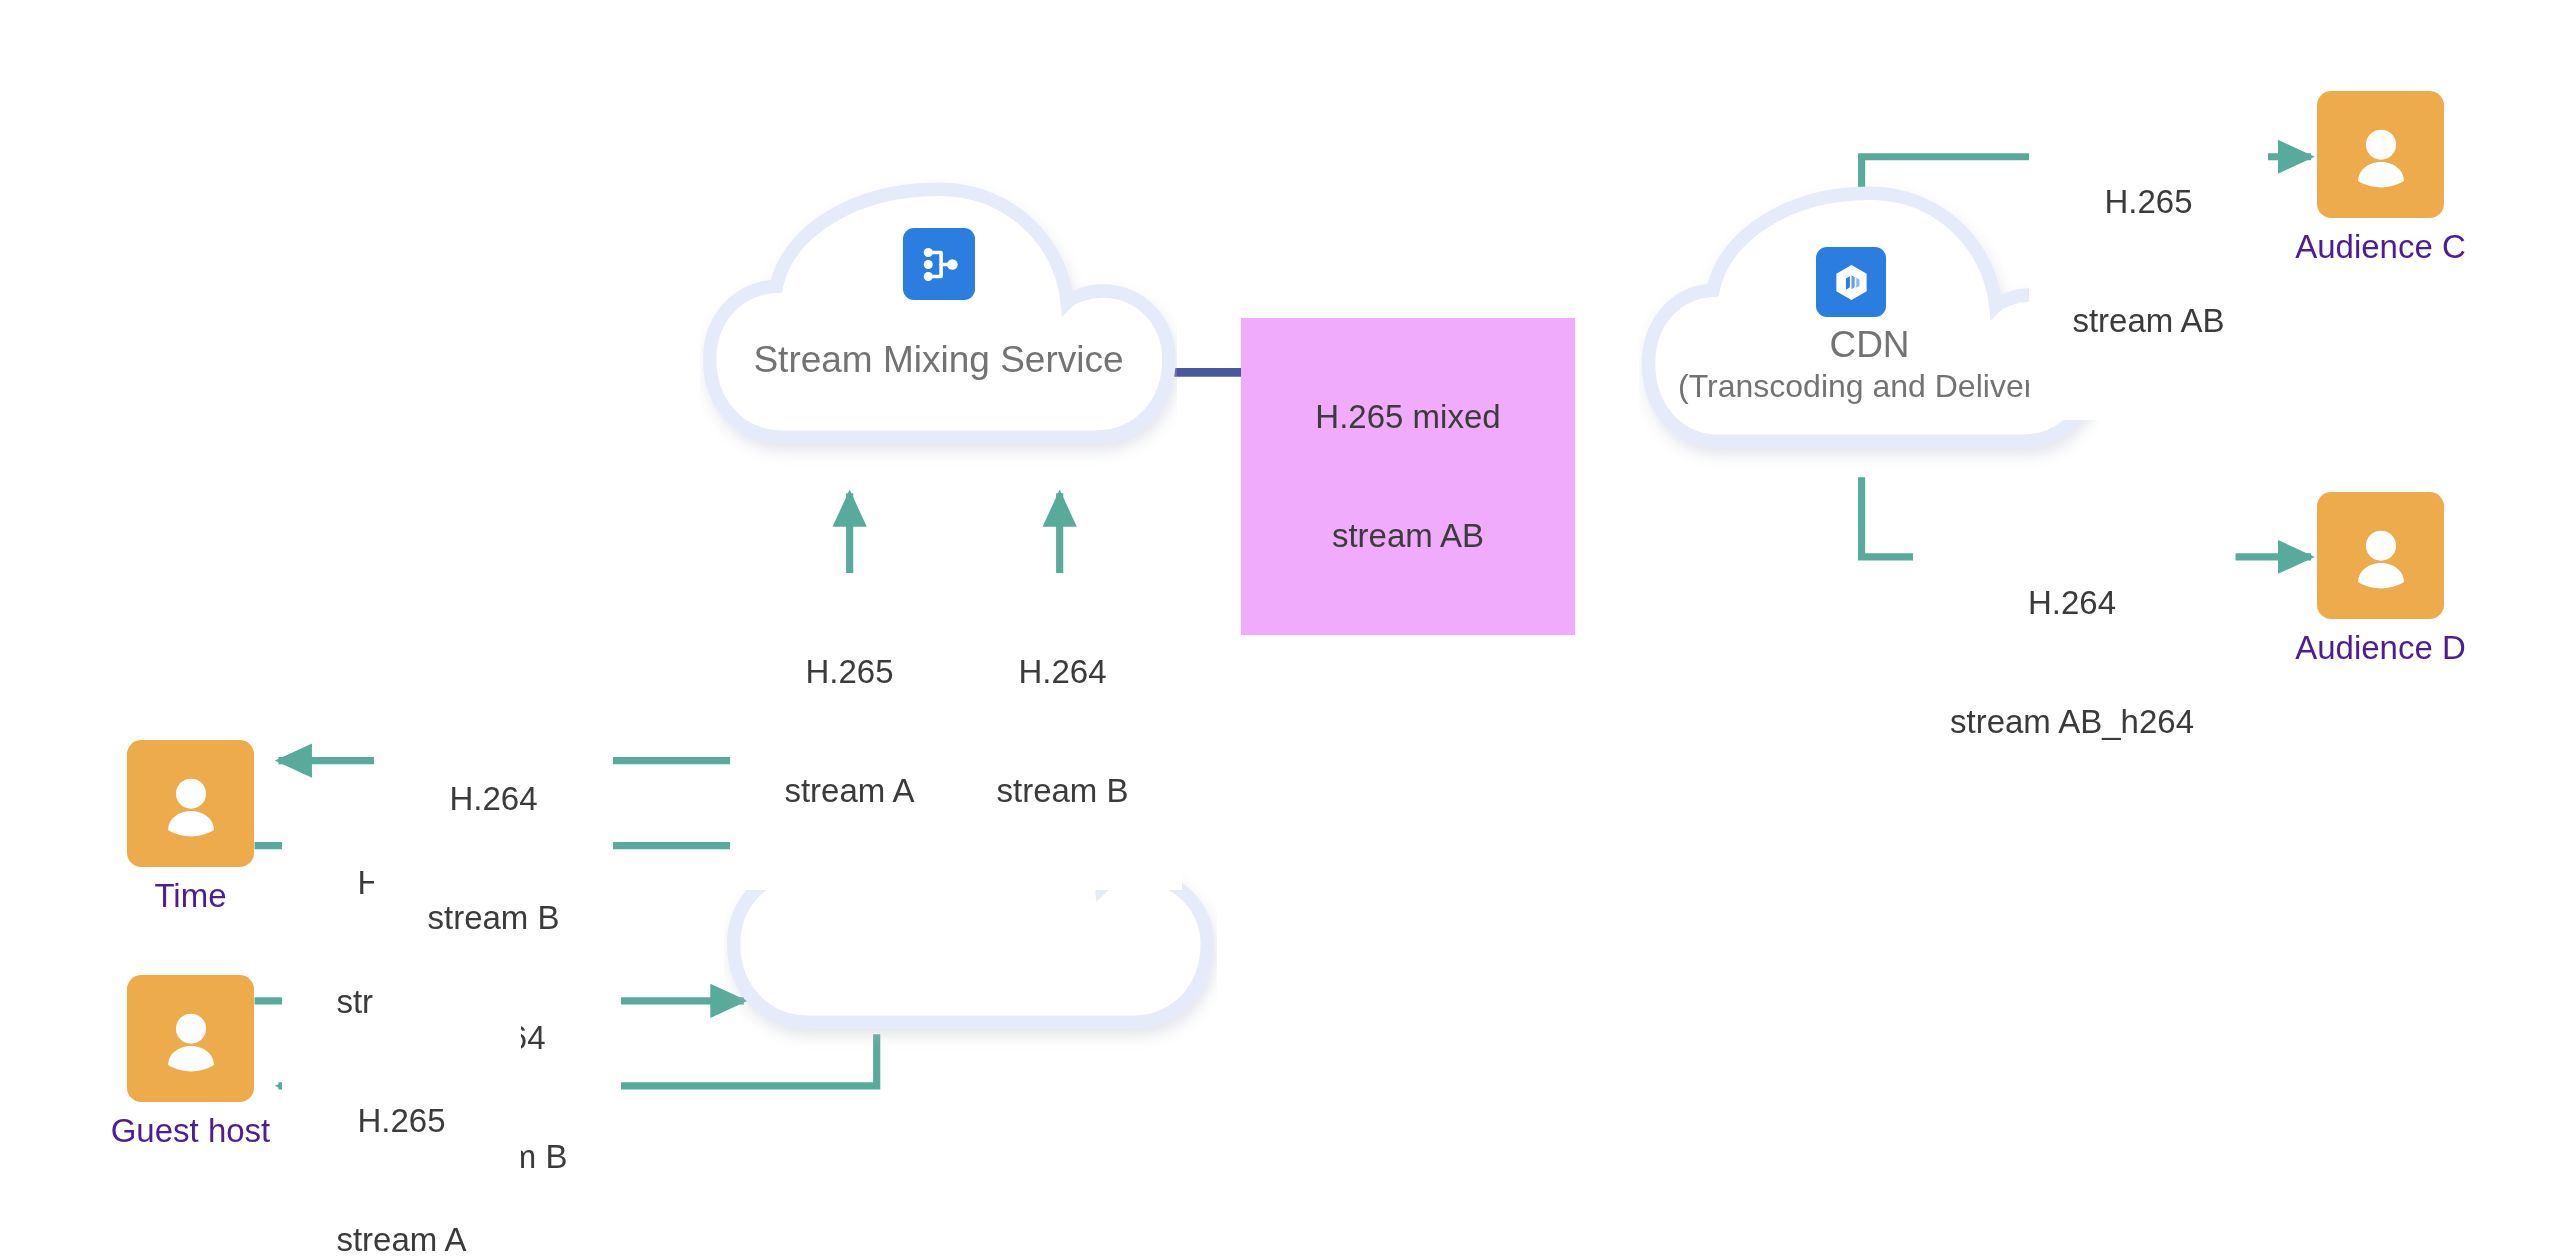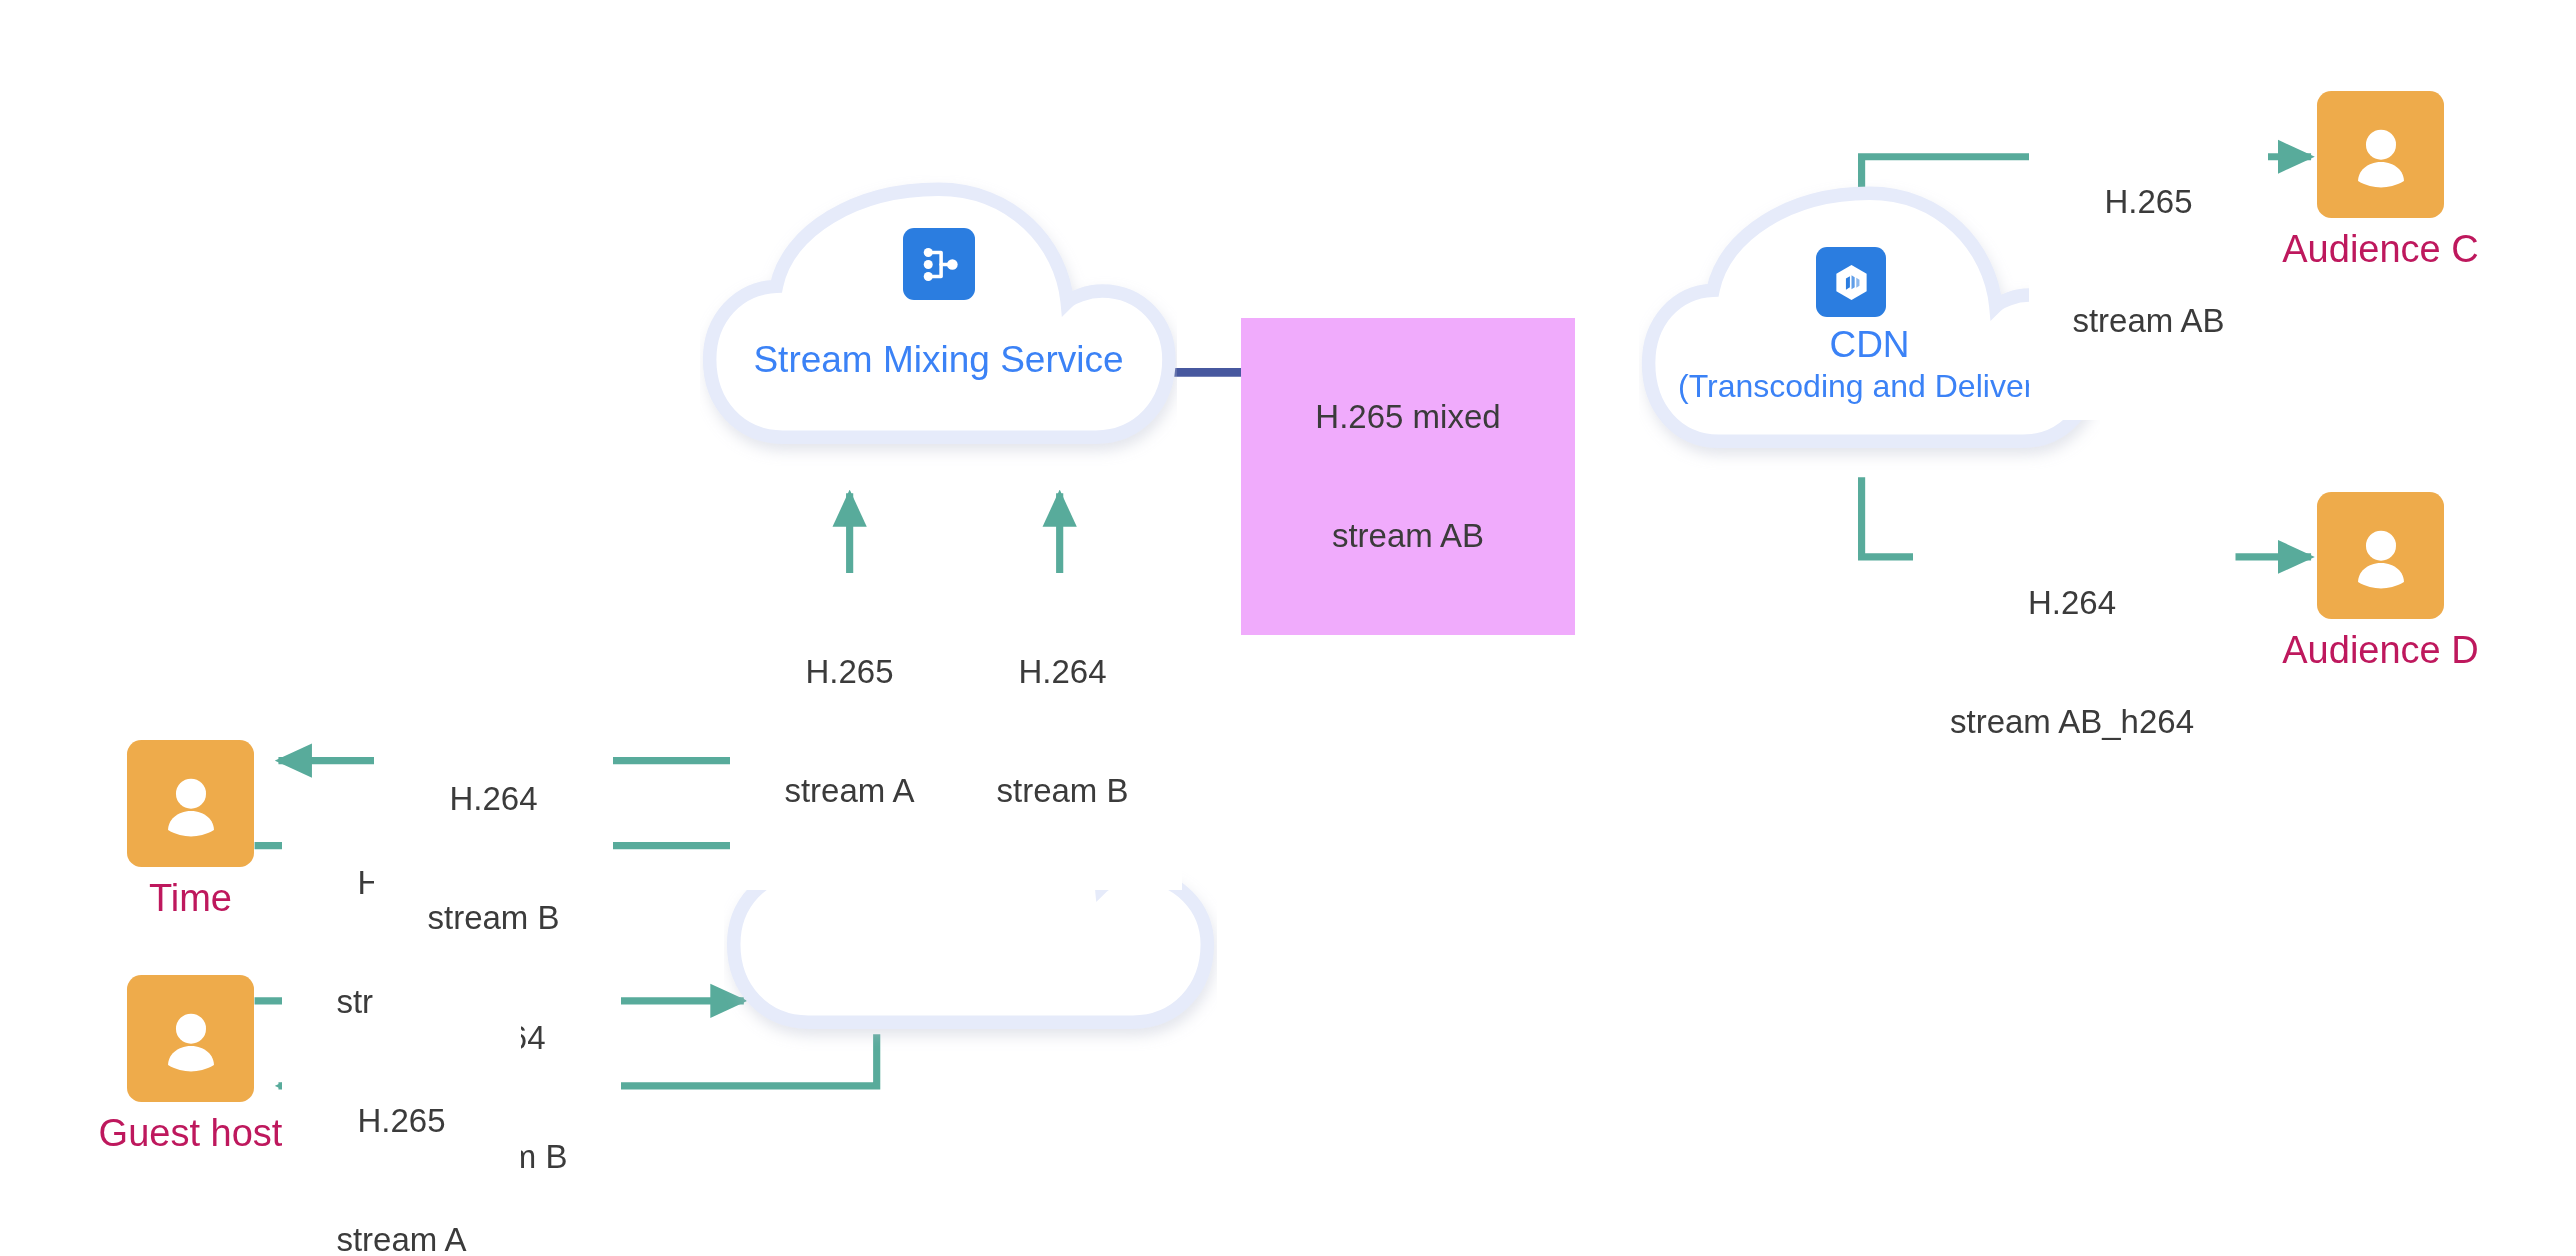--- a/index.html
+++ b/index.html
@@ -10,28 +10,28 @@
   #stage{position:absolute;left:0;top:0;width:2576px;height:1257px;}
   svg.layer{position:absolute;left:0;top:0;width:2576px;height:1257px;overflow:visible;}
 
   .node{position:absolute;}
 
   
   .cloud{position:absolute;}
   .cloud .cloud-svg{position:absolute;left:0;top:0;}
   .cloud .cloud-icon{position:absolute;border-radius:11px;background:#2b7de0;
      display:flex;align-items:center;justify-content:center;}
-  .cloud .cloud-label{position:absolute;text-align:center;color:#3b82f6;
+  .cloud .cloud-label{position:absolute;text-align:center;color:#737373;
      line-height:1.22;left:0;right:0;}
 
   
   .avatar-box{position:absolute;background:#eeab4b;border-radius:14.3px;
      display:flex;align-items:center;justify-content:center;}
-  .avatar-caption{position:absolute;text-align:center;color:#be185d;
-     font-size:38px;white-space:nowrap;}
+  .avatar-caption{position:absolute;text-align:center;color:#4c1d95;
+     font-size:33px;white-space:nowrap;}
 
   
   .edge-label{position:absolute;color:#3b3b3b;font-size:33px;line-height:1.2;
      text-align:center;white-space:pre;}
 </style>
 </head>
 <body>
 
 <div id="stage">
 

